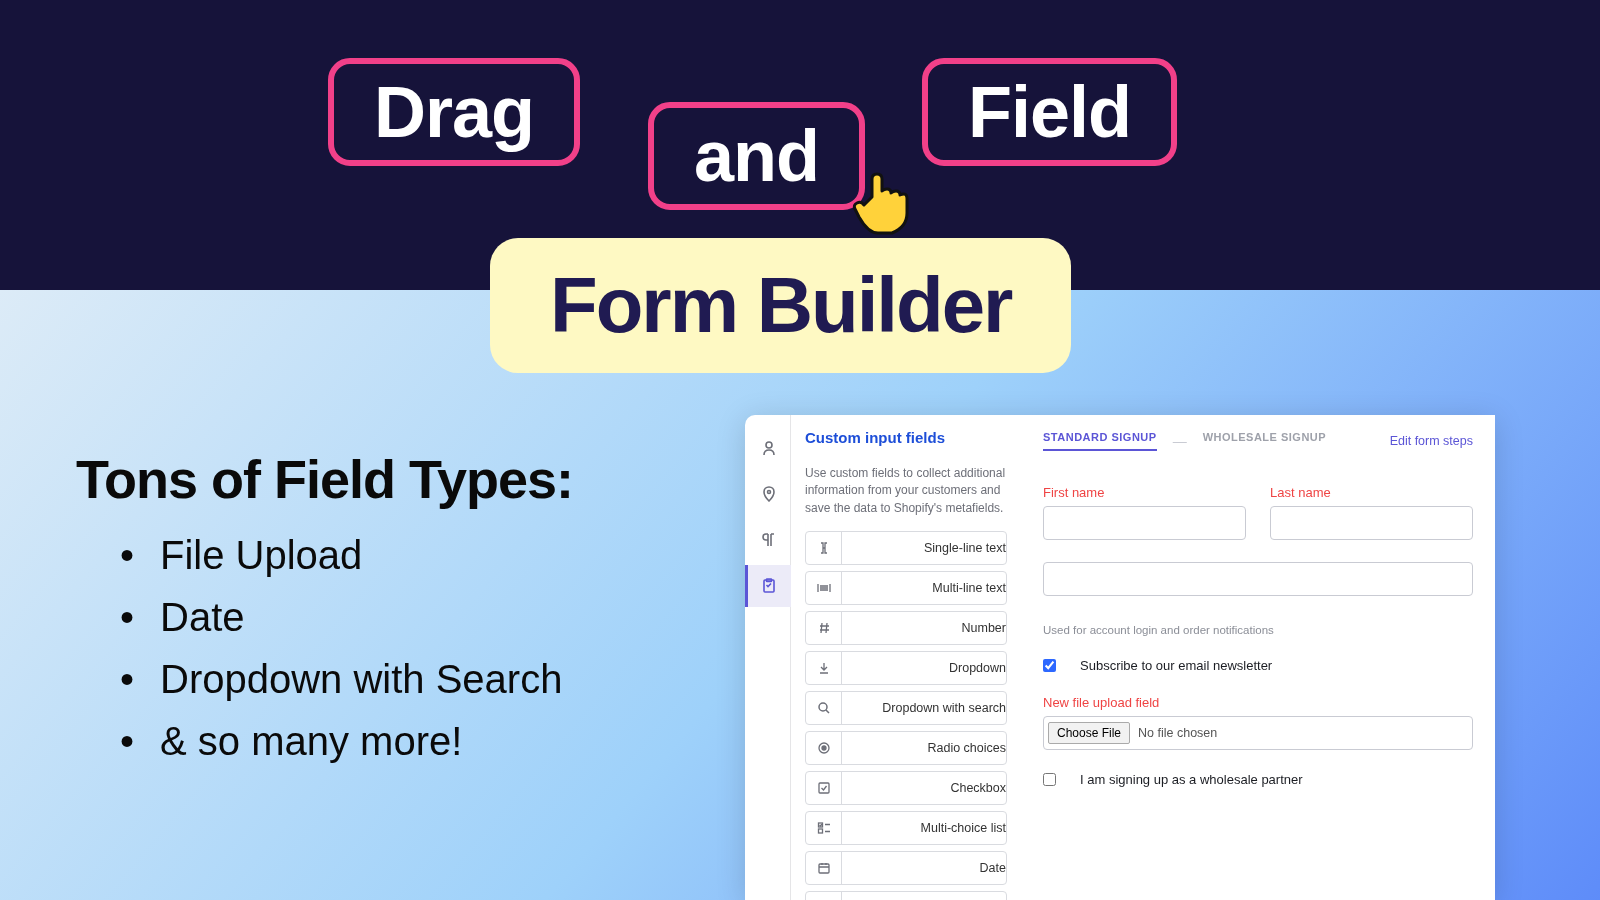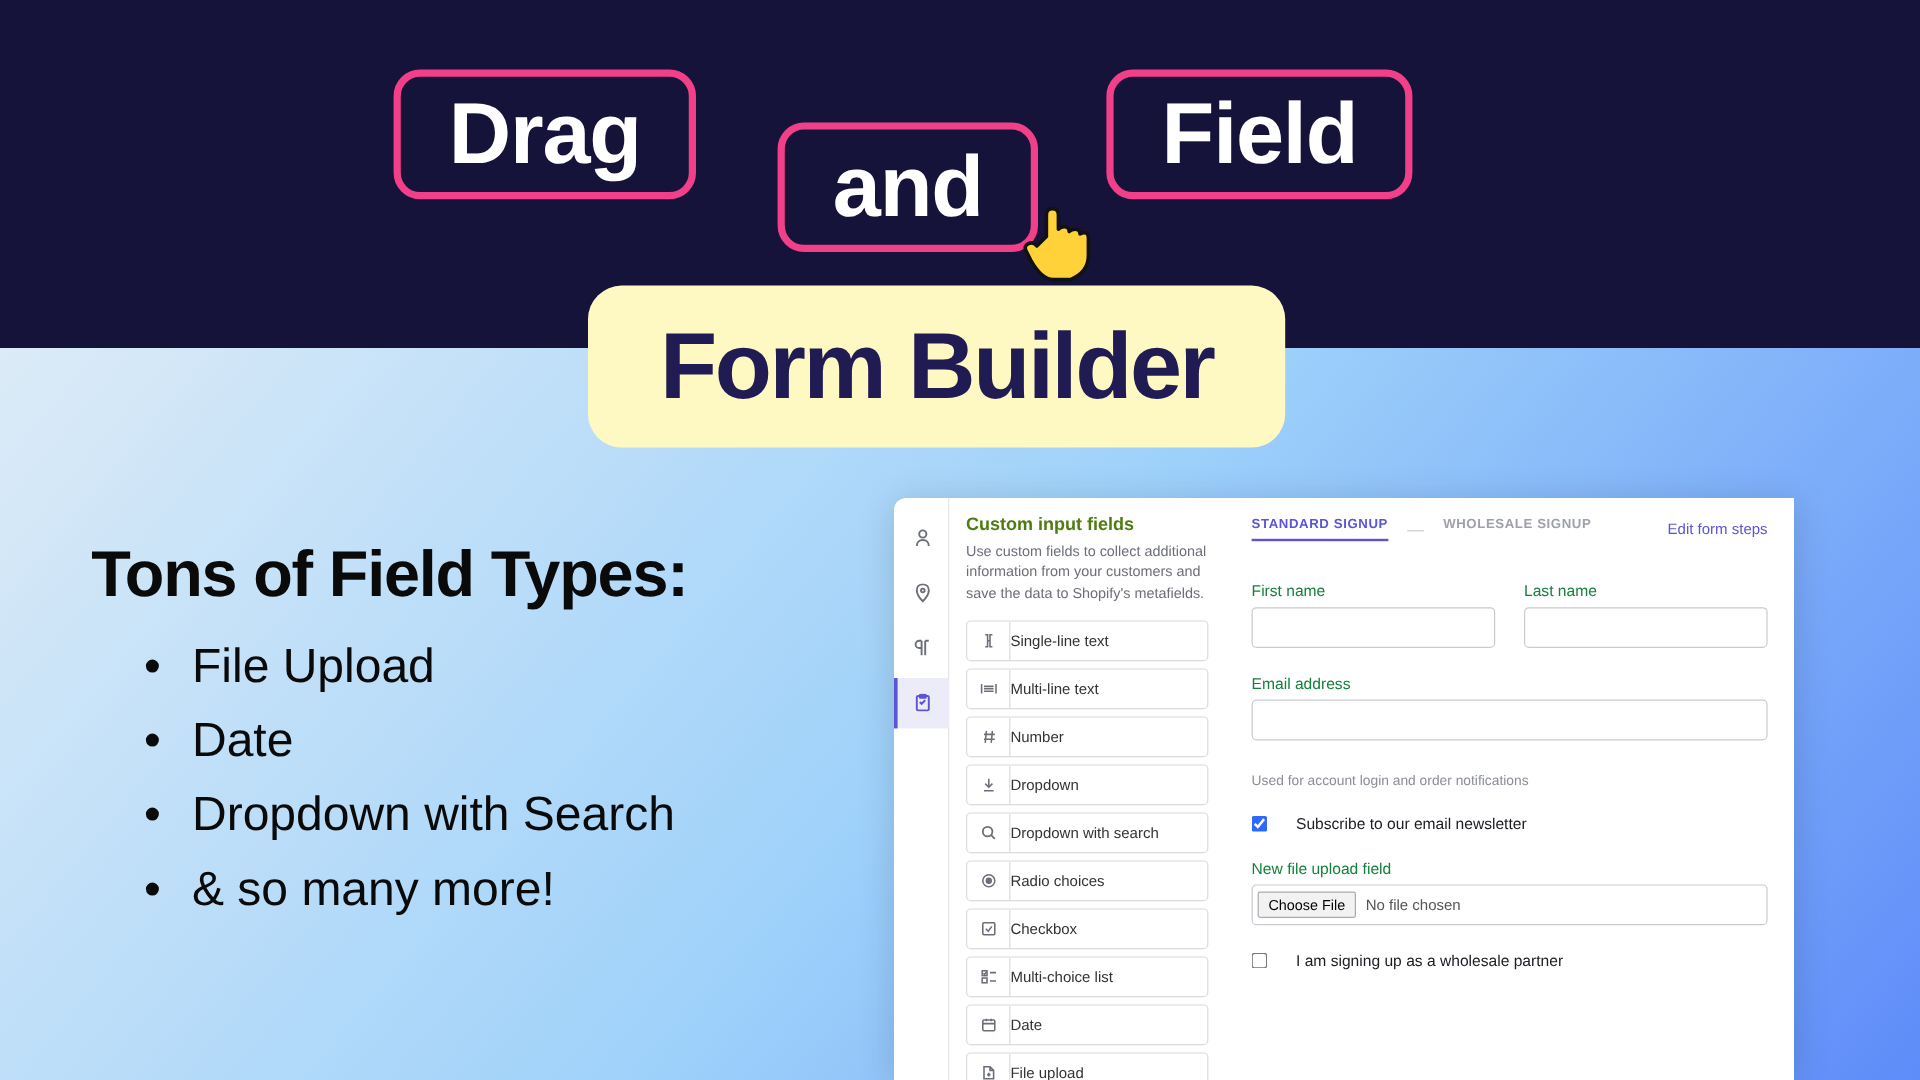--- a/index.html
+++ b/index.html
@@ -17,37 +17,37 @@
   .features-list { position: absolute; font-size: 40px; color: #0a0a0a; line-height: 1.55; }
   .features-list li { list-style: none; padding-left: 40px; position: relative; font-weight: 400; }
   .features-list li::before { content: "•"; position: absolute; left: 0; font-size: 40px; }
 
   .app { position: absolute; background: #fff; border-radius: 10px 0 0 0; top: 415px; left: 745px; width: 750px; height: 485px; display: flex; box-shadow: 0 4px 30px rgba(0,0,0,0.15); overflow: hidden; }
   .rail { width: 46px; border-right: 1px solid #e5e5e7; display: flex; flex-direction: column; align-items: center; padding-top: 12px; gap: 4px; }
   .rail-item { width: 46px; height: 42px; display: flex; align-items: center; justify-content: center; color: #6d6f78; border-left: 3px solid transparent; }
   .rail-item.active { background: #ecebf8; color: #5b55d6; border-left-color: #5b55d6; }
 
   .sidebar { width: 230px; padding: 14px 14px 0 14px; }
-  .sidebar h3 { font-size: 15px; font-weight: 600; color: #4d7c0f; margin-bottom: 5px; }
+  .sidebar h3 { font-size: 15px; font-weight: 600; color: #1d4ed8; margin-bottom: 19px; }
   .sidebar p { font-size: 12px; color: #6d6f78; line-height: 1.45; margin-bottom: 14px; }
   .field-row { display: flex; align-items: center; border: 1px solid #d9dbe0; border-radius: 4px; height: 34px; margin-bottom: 6px; font-size: 12.5px; color: #333; cursor: grab; background: #fff; }
   .field-row .ico { width: 36px; display: flex; align-items: center; justify-content: center; border-right: 1px solid #d9dbe0; height: 100%; color: #6d6f78; }
-  .field-row .lbl { flex: 1; text-align: left; }
+  .field-row .lbl { flex: 1; text-align: right; }
 
   .main { flex: 1; padding: 16px 22px; }
   .tabs-row { display: flex; align-items: center; margin-bottom: 34px; }
   .tab { font-size: 11px; font-weight: 600; letter-spacing: 0.5px; color: #9ea1aa; padding-bottom: 6px; border-bottom: 2px solid transparent; cursor: pointer; }
   .tab.active { color: #5b55d6; border-bottom-color: #5b55d6; }
   .tab-sep { margin: 0 16px; color: #c9cbd3; font-size: 14px; }
   .edit-steps { margin-left: auto; font-size: 12.5px; color: #5b55d6; cursor: pointer; }
 
   .form-grid { display: flex; flex-direction: column; gap: 22px; }
   .row2 { display: flex; gap: 24px; }
   .fgroup { flex: 1; display: flex; flex-direction: column; gap: 6px; }
-  .flabel { font-size: 13px; color: #15803d; }
+  .flabel { font-size: 13px; color: #ef4444; }
   .finput { height: 34px; border: 1px solid #c9cbd3; border-radius: 4px; padding: 0 8px; font-size: 13px; background: #fff; }
   .fhint { font-size: 11.5px; color: #8b8e97; margin-top: 22px; }
   .fcheck { display: flex; align-items: center; gap: 24px; font-size: 13px; color: #1b1d23; }
   .filebox { display: flex; align-items: center; border: 1px solid #c9cbd3; border-radius: 4px; height: 34px; padding: 4px; }
   .filebtn { font-size: 12px; border: 1px solid #aaa; background: #f2f2f2; padding: 3px 8px; border-radius: 2px; cursor: pointer; }
   .filetxt { font-size: 12.5px; color: #555; margin-left: 8px; }
 
   svg { display: block; }
 </style>
 </head>
@@ -210,21 +210,20 @@
             <label class="flabel">First name</label>
             <input class="finput" type="text" style="">
           </div>
           <div class="fgroup">
             <label class="flabel">Last name</label>
             <input class="finput" type="text" style="">
           </div>
         </div>
 
         <div class="fgroup">
-          <label class="flabel">Email address</label>
           <input class="finput" type="text" style="">
           <div class="fhint">Used for account login and order notifications</div>
         </div>
 
         <label class="fcheck">
           <input type="checkbox" checked="" style="accent-color: rgb(45, 104, 255);">
           <span>Subscribe to our email newsletter</span>
         </label>
 
         <div class="fgroup">

